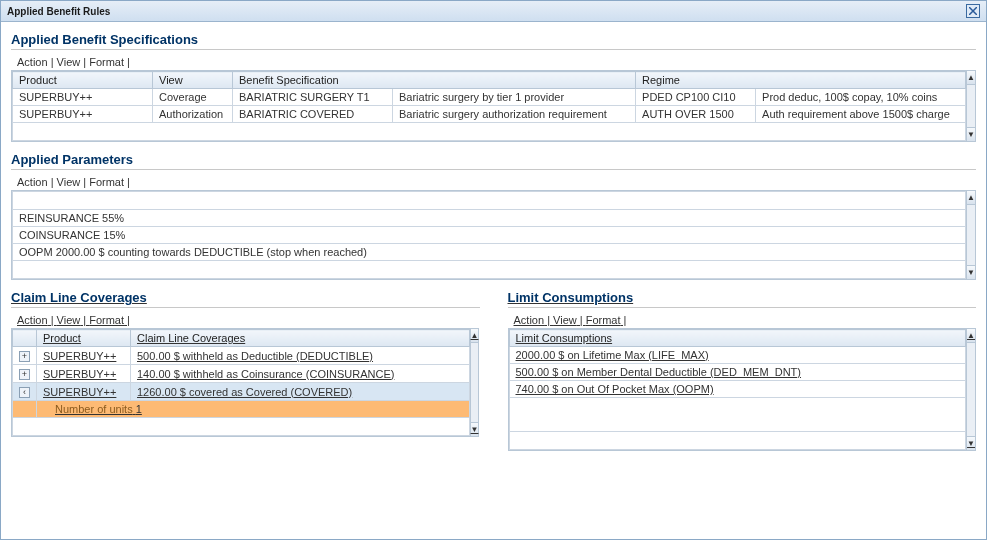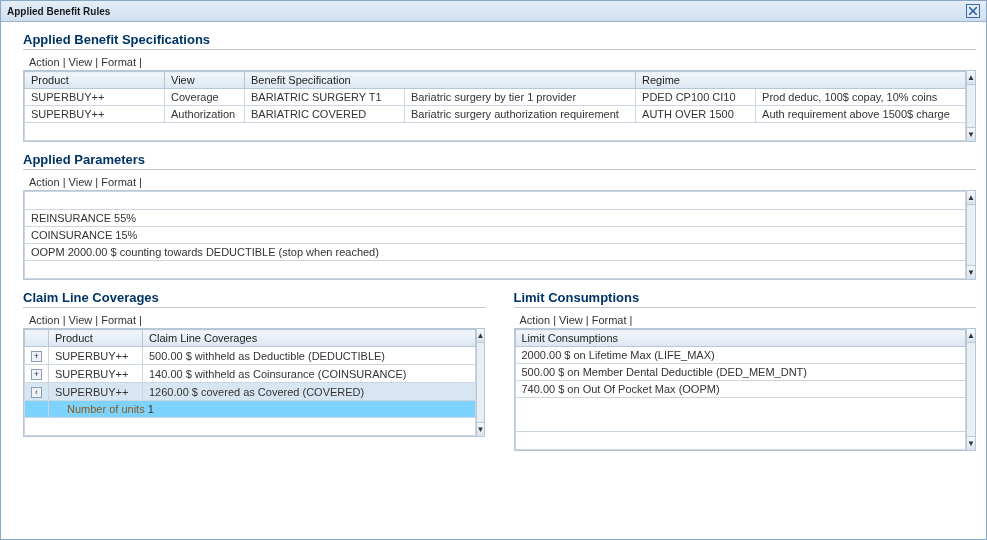--- a/index.html
+++ b/index.html
@@ -30,21 +30,21 @@
     align-items: center;
   }
   .close-icon {
     width: 14px; height: 14px;
     border: 1px solid #3a6aa0;
     background: #dfeaf6;
     display: flex; align-items: center; justify-content: center;
     cursor: pointer;
   }
   .close-icon svg { width: 8px; height: 8px; }
-  .body-pad { padding: 6px 10px 10px 22px; }
+  .body-pad { padding: 6px 10px 10px 10px; }
   .section-title {
     color: #003366;
     font-weight: bold;
     font-size: 13px;
     margin: 4px 0 2px 0;
   }
   hr.sep {
     border: none;
     border-top: 1px solid #c8c8c8;
     margin: 2px 0 4px 0;
@@ -108,33 +108,34 @@
   }
   .spacer-row td {
     background: linear-gradient(#eef3f9,#e2e9f2);
     height: 18px;
     border: 1px solid #b8c7d6;
   }
   .two-col {
     display: flex;
     gap: 28px;
     margin-top: 6px;
+    text-decoration: underline;
   }
   .two-col > .col { flex: 1 1 50%; min-width: 0; }
   .expander {
     width: 11px; height: 11px;
     display: inline-flex; align-items: center; justify-content: center;
     border: 1px solid #8a9fb4;
     background: #eef3f9;
     cursor: pointer;
     font-size: 9px; line-height: 1;
   }
   tr.selected td { background: #d8e6f3; }
   tr.detail td {
-    background: #7dd3fc;
+    background: #fdba74;
     color: #8a5a1e;
     border-top: 1px solid #c6d4e3;
   }
   .unitlabel { color: #8a5a1e; }
   .tri { font-size: 8px; }
 </style>
 </head>
 <body>
 
 <div class="window">

